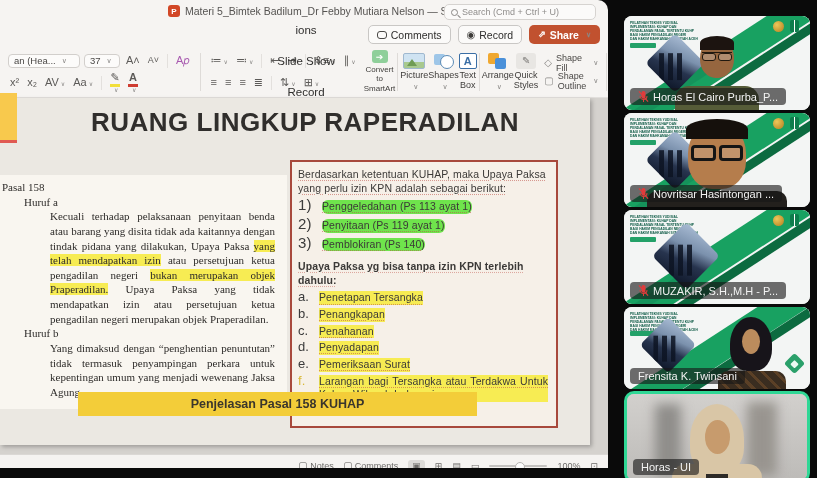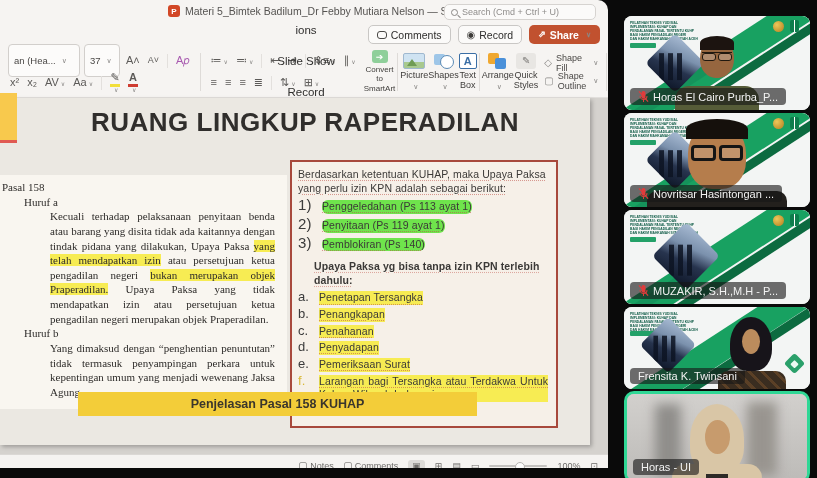--- a/index.html
+++ b/index.html
@@ -39,21 +39,21 @@
   .share-glyph { font-size:9px; line-height:1; }
 
   
   .ribbon { height:52px; border-bottom:1px solid #e2dfdc; display:flex; align-items:center; padding-left:2px; }
   .grp { display:flex; flex-direction:column; gap:3px; padding:0 6px; }
   .rrow { display:flex; align-items:center; gap:4px; height:19px; }
   .sep { width:1px; height:38px; background:#dedbd8; margin:0 2px; flex:0 0 auto; }
   .msep { width:1px; height:14px; background:#e3e0dd; margin:0 2px; }
   .ib { font-size:11px; color:#5c5a58; line-height:1; padding:0 2px; white-space:nowrap; }
   .ib.dd::after { font-size:6px; margin-left:2px; }
-  .fsel { height:33px; border:1px solid #d2cfcc; background:#fcfbfa; border-radius:4px;
+  .fsel { height:14px; border:1px solid #d2cfcc; background:#fcfbfa; border-radius:4px;
     font-size:9.5px; color:#4a4846; display:flex; align-items:center; padding:0 5px; gap:3px; }
   .chip { display:inline-flex; flex-direction:column; align-items:center; line-height:1; }
   .chip .bar { width:10px; height:3px; margin-top:1px; }
   .bar-y { background:#f2df3a; } .bar-r { background:#cf3d32; }
   .smartart { display:flex; flex-direction:column; align-items:center; justify-content:center;
     width:54px; font-size:8px; color:#3f3d3b; text-align:center; line-height:1.15; gap:2px; }
   .sa-icon { width:16px; height:13px; background:#8fcf9a; border-radius:3px; color:#fff;
     font-size:9px; display:flex; align-items:center; justify-content:center; }
   .bb { display:flex; flex-direction:column; align-items:center; width:48px; gap:2px;
     font-size:9px; color:#3f3d3b; text-align:center; line-height:1.1; }
@@ -98,21 +98,21 @@
     border:2px solid #a8493c; background:#f6f0e8; padding:6px 8px 6px 6px;
     font-size:10.5px; color:#3b3937; line-height:1.3; letter-spacing:.1px; }
   .rb-intro { display:block; text-decoration:underline dotted rgba(190,80,70,.55);
     text-underline-offset:2px; margin-bottom:2px; }
   .li { display:flex; align-items:baseline; margin:2px 0; }
   .lm { flex:0 0 24px; font-size:15px; color:#3b3b3b; line-height:1; }
   .mk-y { color:#d9b93a; }
   .lt { text-decoration:underline dotted rgba(190,80,70,.55); text-underline-offset:2px;
     text-align:justify; }
   .hl-g { background:#6fe44c;border-radius:6px; }
-  .rb-h2 { font-weight:bold; margin:9px 0 3px 16px;
+  .rb-h2 { font-weight:bold; margin:9px 0 3px 0;
     text-decoration:underline dotted rgba(190,80,70,.45); text-underline-offset:2px; }
   .lettered .lm { flex:0 0 21px; font-size:13px; }
 
   .bottom-bar { position:absolute; left:78px; top:294px; width:399px; height:24px;
     background:#f3cd39; display:flex; align-items:center; justify-content:center;
     font-size:12.5px; font-weight:bold; color:#3a362c; }
 
   
   .statusbar { position:absolute; left:0; right:0; top:356px; height:30px; background:#f5f3f1;
     border-top:1px solid #dbd8d5; }

